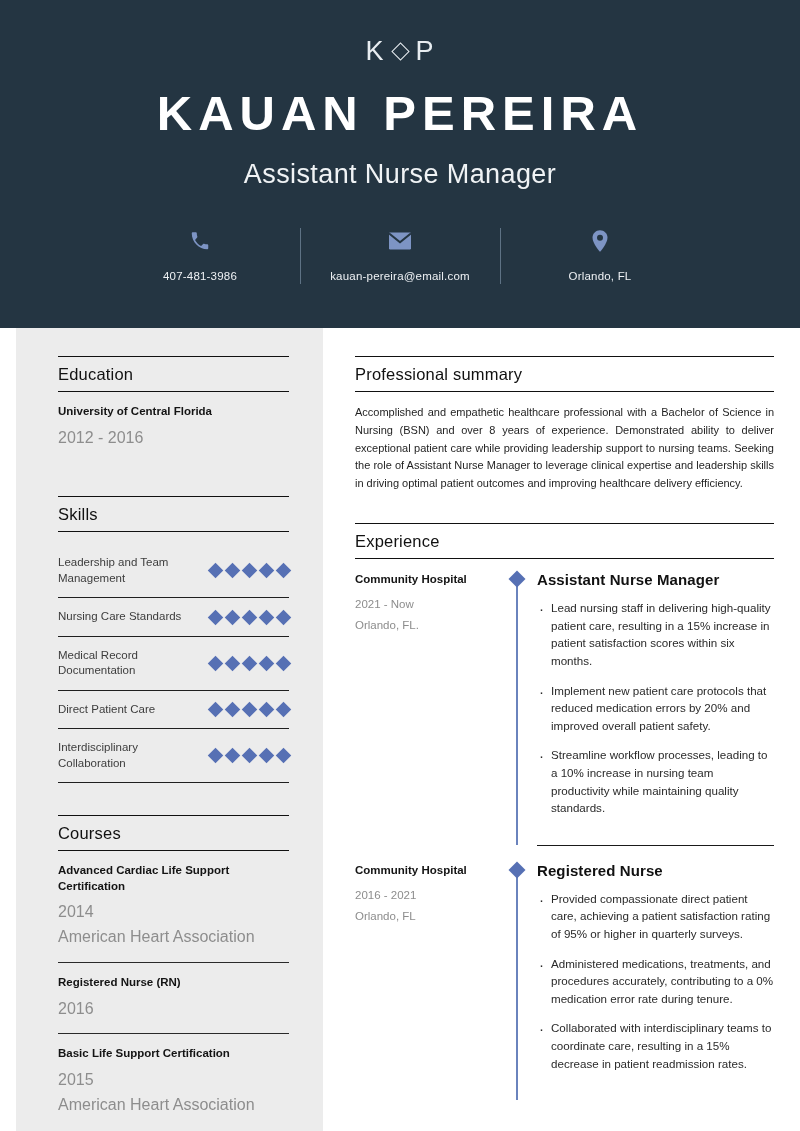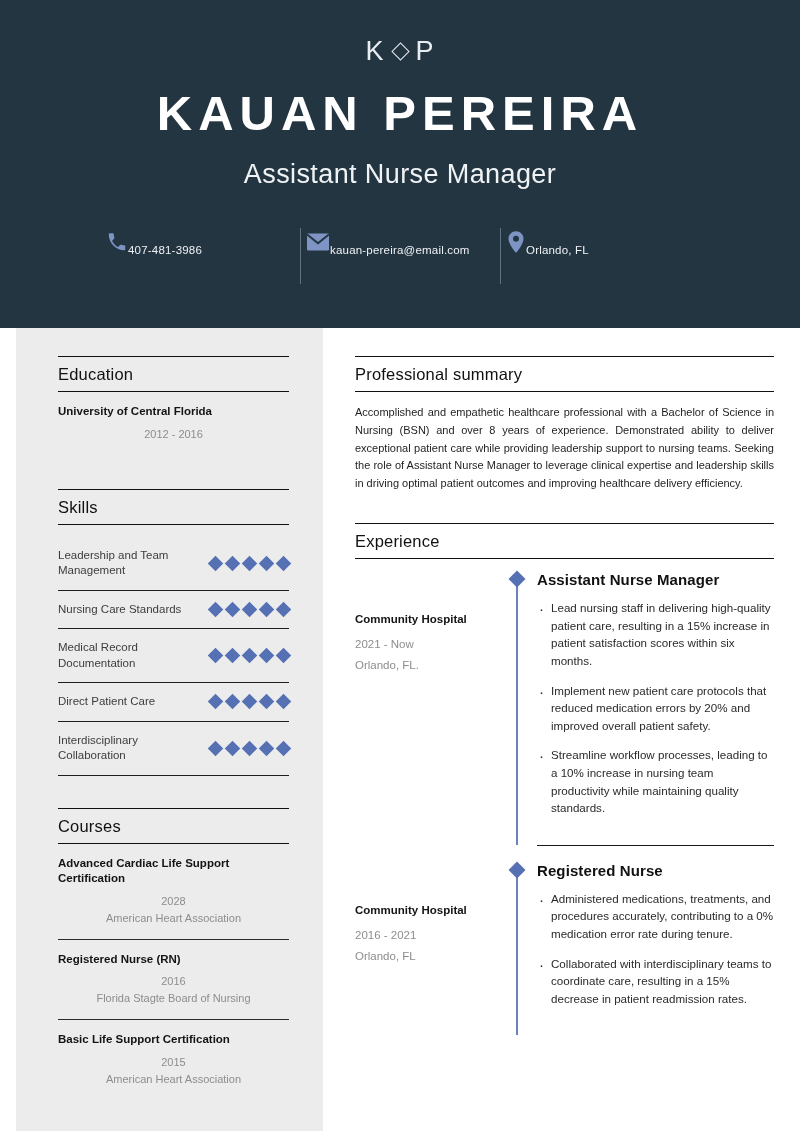--- a/index.html
+++ b/index.html
@@ -72,21 +72,21 @@
   .contact-bar {
     margin-top: 38px;
     width: 600px;
     display: flex;
     align-items: stretch;
     justify-content: center;
   }
   .contact-item {
     flex: 1;
     display: flex;
-    flex-direction: row;
+    flex-direction: column;
     align-items: center;
     justify-content: flex-start;
     padding: 0 6px;
     position: relative;
   }
   .contact-item + .contact-item::before {
     content: "";
     position: absolute;
     left: 0; top: 0;
     width: 1px; height: 56px;
@@ -146,24 +146,23 @@
   .side-entry { padding-bottom: 12px; }
   .side-entry.ruled { border-bottom: 1.1px solid #2a2a2a; margin-bottom: 12px; }
   .entry-title {
     font-size: 11.5px;
     font-weight: 700;
     color: #141414;
     line-height: 1.35;
     margin-bottom: 6px;
   }
   .entry-sub {
-    font-size: 11px;
+    font-size: 16px;
     color: #8d8d8d;
     line-height: 1.55;
-    text-align: center;
   }
 
   .edu-block { padding-bottom: 30px; }
 
   
   .skill-row {
     display: flex;
     align-items: center;
     justify-content: space-between;
     gap: 8px;
@@ -207,21 +206,20 @@
   .exp-left {
     width: 152px;
     flex-shrink: 0;
     padding-top: 2px;
   }
   .exp-company {
     font-size: 11.5px;
     font-weight: 700;
     color: #141414;
     margin-bottom: 9px;
-    margin-top: 40px;
   }
   .exp-meta {
     font-size: 11.5px;
     color: #8d8d8d;
     line-height: 1.85;
   }
   .exp-timeline {
     width: 20px;
     flex-shrink: 0;
     position: relative;
@@ -401,28 +399,27 @@
         </div>
       </div>
 
       <div class="section">
         <div class="section-head">
           <div class="section-title">Courses</div>
         </div>
 
         <div class="side-entry ruled">
           <div class="entry-title">Advanced Cardiac Life Support Certification</div>
-          <div class="entry-sub">2028</div>
+          <div class="entry-sub">2014</div>
           <div class="entry-sub">American Heart Association</div>
         </div>
 
         <div class="side-entry ruled">
           <div class="entry-title">Registered Nurse (RN)</div>
           <div class="entry-sub">2016</div>
-          <div class="entry-sub">Florida Stagte Board of Nursing</div>
         </div>
 
         <div class="side-entry">
           <div class="entry-title">Basic Life Support Certification</div>
           <div class="entry-sub">2015</div>
           <div class="entry-sub">American Heart Association</div>
         </div>
       </div>
 
     </div>
@@ -469,20 +466,21 @@
             <div class="exp-meta">2016 -  2021</div>
             <div class="exp-meta">Orlando, FL</div>
           </div>
           <div class="exp-timeline">
             <span class="timeline-line"></span>
             <span class="timeline-diamond"></span>
           </div>
           <div class="exp-right">
             <div class="exp-role">Registered Nurse</div>
             <ul class="exp-bullets">
+              <li>Provided compassionate direct patient care, achieving a patient satisfaction rating of 95% or higher in quarterly surveys.</li>
               <li>Administered medications, treatments, and procedures accurately, contributing to a 0% medication error rate during tenure.</li>
               <li>Collaborated with interdisciplinary teams to coordinate care, resulting in a 15% decrease in patient readmission rates.</li>
             </ul>
           </div>
         </div>
 
       </div>
     </div>
 
   </div>

